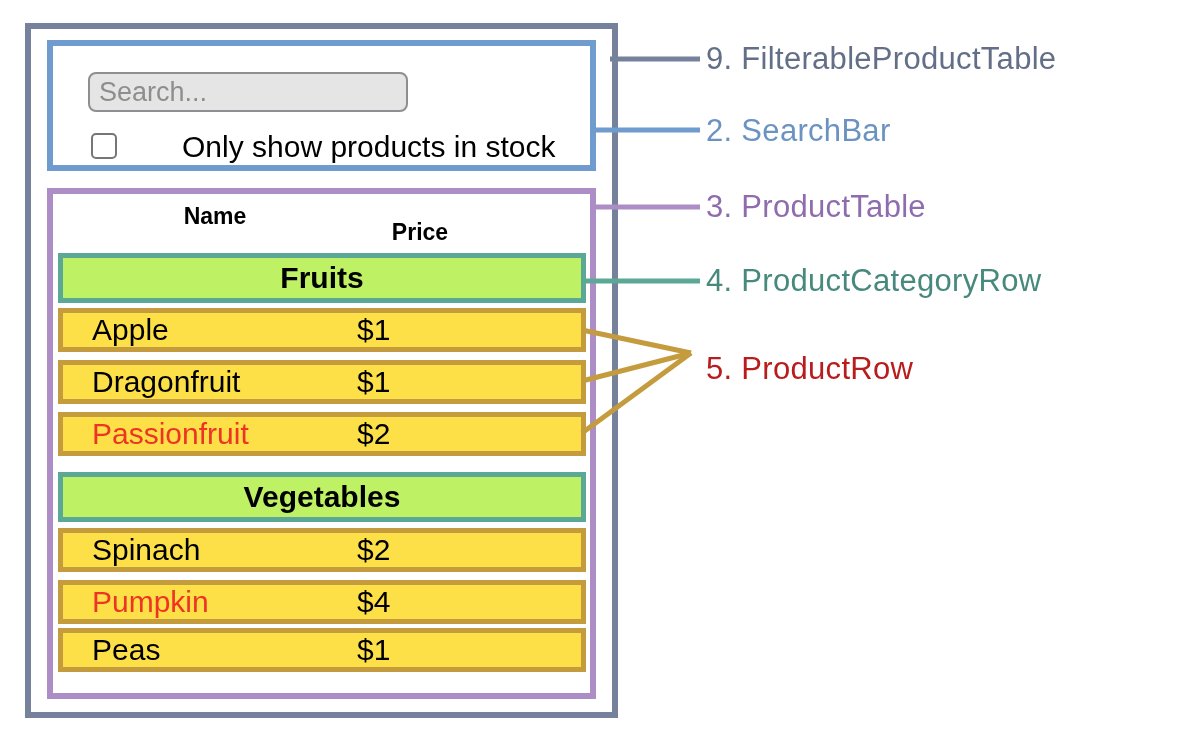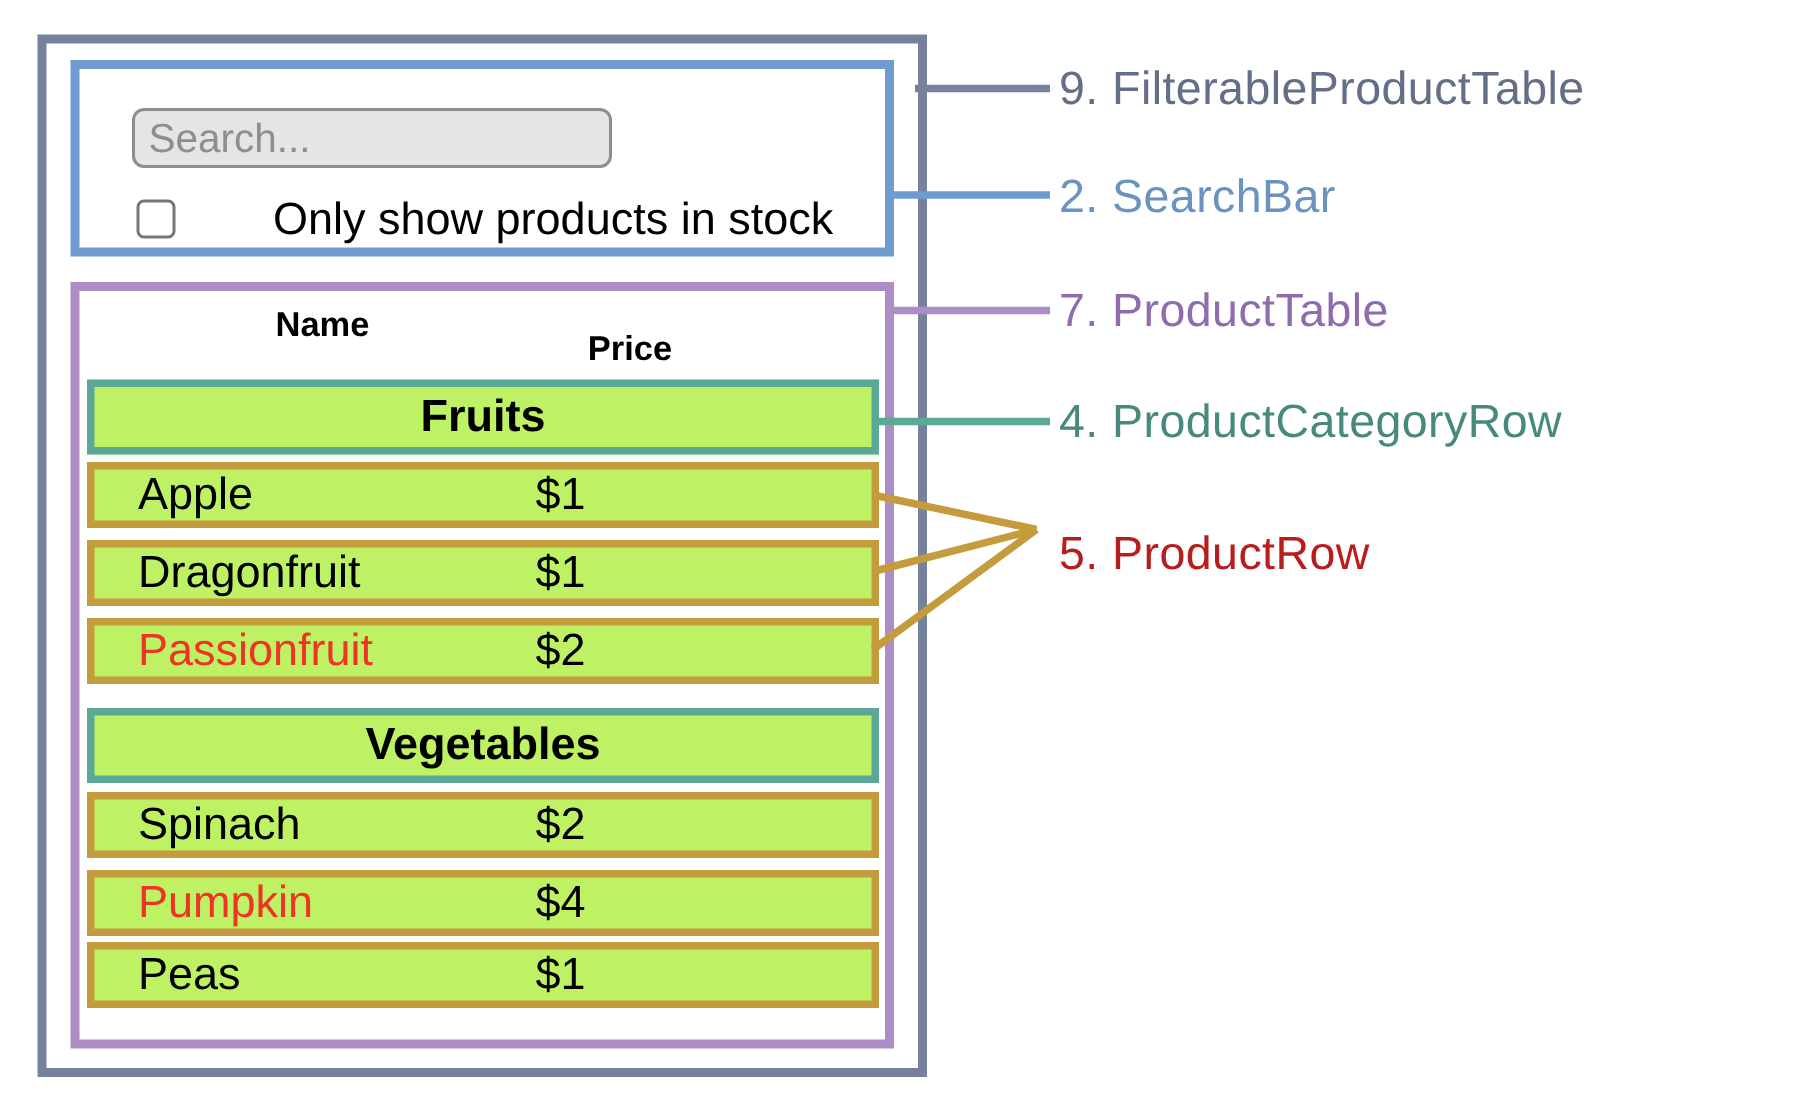--- a/index.html
+++ b/index.html
@@ -17,21 +17,21 @@
           appearance:none;-webkit-appearance:none;border:2px solid #767676;border-radius:5px;
           background:#fff;margin:0;cursor:pointer;}
   .cblabel{position:absolute;left:138px;top:130px;font-size:30px;color:#000;white-space:nowrap;margin-left:44px;}
   .colhdr{position:absolute;top:203px;transform:translateX(-50%);font-weight:bold;font-size:23px;}
   .hdr-name{left:215px;}
   .hdr-price{left:420px;margin-top:16px;}
   .catrow{position:absolute;left:58px;width:528px;height:50px;box-sizing:border-box;
           border:5px solid #5ca897;background:#bef264;display:flex;align-items:center;
           justify-content:center;font-weight:bold;font-size:30px;}
   .prow{position:absolute;left:58px;width:528px;height:44px;box-sizing:border-box;
-          border:5px solid #c49c3e;background:#bef264;display:flex;align-items:center;}
+          border:5px solid #c49c3e;background:#fde047;display:flex;align-items:center;}
   .pname{padding-left:29px;font-size:30px;white-space:nowrap;}
   .pprice{position:absolute;left:294px;font-size:30px;color:#000;}
   .legend{position:absolute;left:706px;font-size:31px;line-height:36px;letter-spacing:.3px;white-space:nowrap;}
   .c1{color:#636e87;top:41px;}
   .c2{color:#6b93c1;top:113px;}
   .c3{color:#8e6cae;top:189px;}
   .c4{color:#47897c;top:263px;}
   .c5{color:#b91c1c;top:351px;}
   .wires{position:absolute;left:0;top:0;pointer-events:none;}
 </style>
@@ -76,21 +76,21 @@
     <span class="pname" style="color:#ee3424">Pumpkin</span>
     <span class="pprice">$4</span>
   </div>
   <div class="prow" style="top:628px">
     <span class="pname" style="color:#000000">Peas</span>
     <span class="pprice">$1</span>
   </div>
 
   <div class="legend c1">9. FilterableProductTable</div>
   <div class="legend c2">2. SearchBar</div>
-  <div class="legend c3">7. ProductTable</div>
+  <div class="legend c3">3. ProductTable</div>
   <div class="legend c4">4. ProductCategoryRow</div>
   <div class="legend c5">5. ProductRow</div>
 
   <svg class="wires" width="1200" height="744">
     <line x1="610" y1="59" x2="700" y2="59" stroke="#76829c" stroke-width="5"></line>
     <line x1="590" y1="130" x2="700" y2="130" stroke="#6f9bce" stroke-width="5"></line>
     <line x1="590" y1="207" x2="700" y2="207" stroke="#ad8dc5" stroke-width="5"></line>
     <line x1="582" y1="281" x2="700" y2="281" stroke="#5ca897" stroke-width="5"></line>
     <line x1="582" y1="330" x2="691" y2="353" stroke="#c49c3e" stroke-width="5"></line>
     <line x1="582" y1="381" x2="691" y2="353" stroke="#c49c3e" stroke-width="5"></line>

